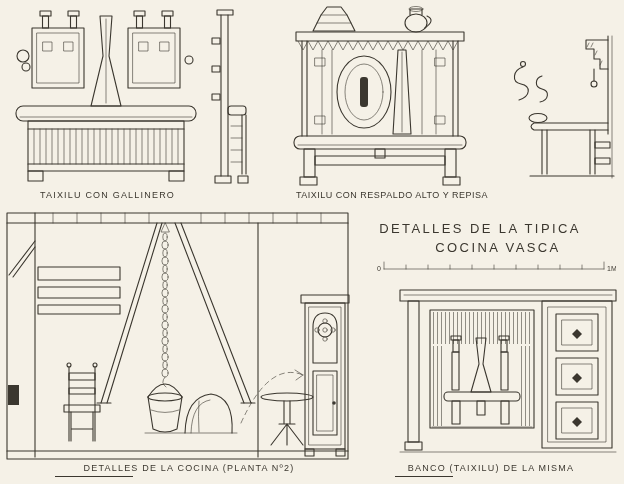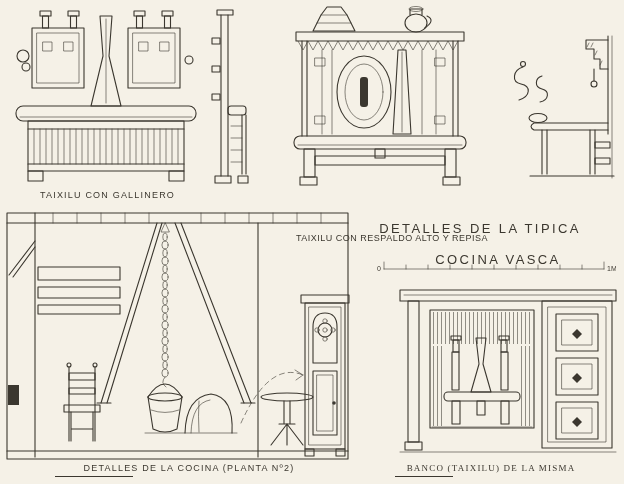--- a/index.html
+++ b/index.html
@@ -140,21 +140,21 @@
         <path d="M44,89 Q38,92.5 44,96 H118 M44,89 H118"></path>
         <path d="M52,96 V140 M57,96 V140 M100,96 V140 M105,96 V140"></path>
         <rect x="105" y="108" width="15" height="6"></rect>
         <rect x="105" y="124" width="15" height="6"></rect>
         <path d="M40,142 H124"></path>
       </g>
     </g>
   </svg>
 
   <div class="caption" style="left:15px;top:190px;width:185px;">TAIXILU CON GALLINERO</div>
-  <div class="caption caption-tight" style="left:282px;top:190px;width:220px;margin-top:43px;">TAIXILU CON RESPALDO ALTO Y REPISA</div>
+  <div class="caption caption-tight" style="left:282px;top:190px;width:220px;">TAIXILU CON RESPALDO ALTO Y REPISA</div>
 
   <svg class="drawing" style="left:5px;top:211px;" width="345" height="250" viewBox="0 0 345 250">
     <g class="ln">
       <rect x="2" y="2" width="341" height="246"></rect>
       <path d="M2,12 H343"></path>
       <path class="thin" d="M48,2 V12 M72,2 V12 M96,2 V12 M120,2 V12 M144,2 V12 M196,2 V12 M220,2 V12 M244,2 V12 M268,2 V12 M292,2 V12 M316,2 V12"></path>
       <path d="M30,2 V246"></path>
       <path d="M30,30 L4,64 M30,36 L8,66"></path>
       <g>
         <rect x="33" y="56" width="82" height="13"></rect>
@@ -237,21 +237,21 @@
       </g>
       <g>
         <path d="M236,212 Q264,150 298,164" class="thin" stroke-dasharray="5 4"></path>
         <path d="M298,164 L290,159 M298,164 L291,169" class="thin"></path>
       </g>
       <path d="M2,240 H343"></path>
     </g>
   </svg>
 
   <div class="title" style="left:368px;top:221px;width:224px;">DETALLES DE LA TIPICA</div>
-  <div class="title" style="left:386px;top:252px;width:224px;">COCINA VASCA</div>
+  <div class="title" style="left:386px;top:240px;width:224px;">COCINA VASCA</div>
 
   <svg class="drawing" style="left:376px;top:258px;" width="240" height="18" viewBox="0 0 240 18">
     <path class="ln thin" d="M8,11 H228"></path>
     <path class="ln thin" d="M8,4 V11 M30,7 V11 M52,7 V11 M74,7 V11 M96,7 V11 M118,7 V11 M140,7 V11 M162,7 V11 M184,7 V11 M206,7 V11 M228,4 V11"></path>
     <text x="1" y="13" font-size="7" fill="currentColor">0</text>
     <text x="231" y="13" font-size="7" fill="currentColor">1M</text>
   </svg>
 
   <svg class="drawing" style="left:396px;top:286px;" width="224" height="172" viewBox="0 0 224 172">
     <defs>
@@ -293,17 +293,17 @@
         <path d="M181,87 l5,5 l-5,5 l-5,-5 Z" class="fillink"></path>
         <rect x="160" y="116" width="42" height="37"></rect>
         <rect x="166" y="122" width="30" height="25" class="thin"></rect>
         <path d="M181,131 l5,5 l-5,5 l-5,-5 Z" class="fillink"></path>
       </g>
       <path d="M4,166 H220" class="thin"></path>
     </g>
   </svg>
 
   <div class="caption" style="left:44px;top:463px;width:290px;">DETALLES DE LA COCINA (PLANTA Nº2)</div>
-  <div class="caption" style="left:366px;top:463px;width:250px;font-family:Liberation Serif, serif;">BANCO (TAIXILU) DE LA MISMA</div>
+  <div class="caption" style="left:366px;top:463px;width:250px;">BANCO (TAIXILU) DE LA MISMA</div>
   <div class="flourish" style="left:55px;top:476px;width:78px;"></div>
   <div class="flourish" style="left:395px;top:476px;width:58px;"></div>
 
 </div>
 
 </body></html>

